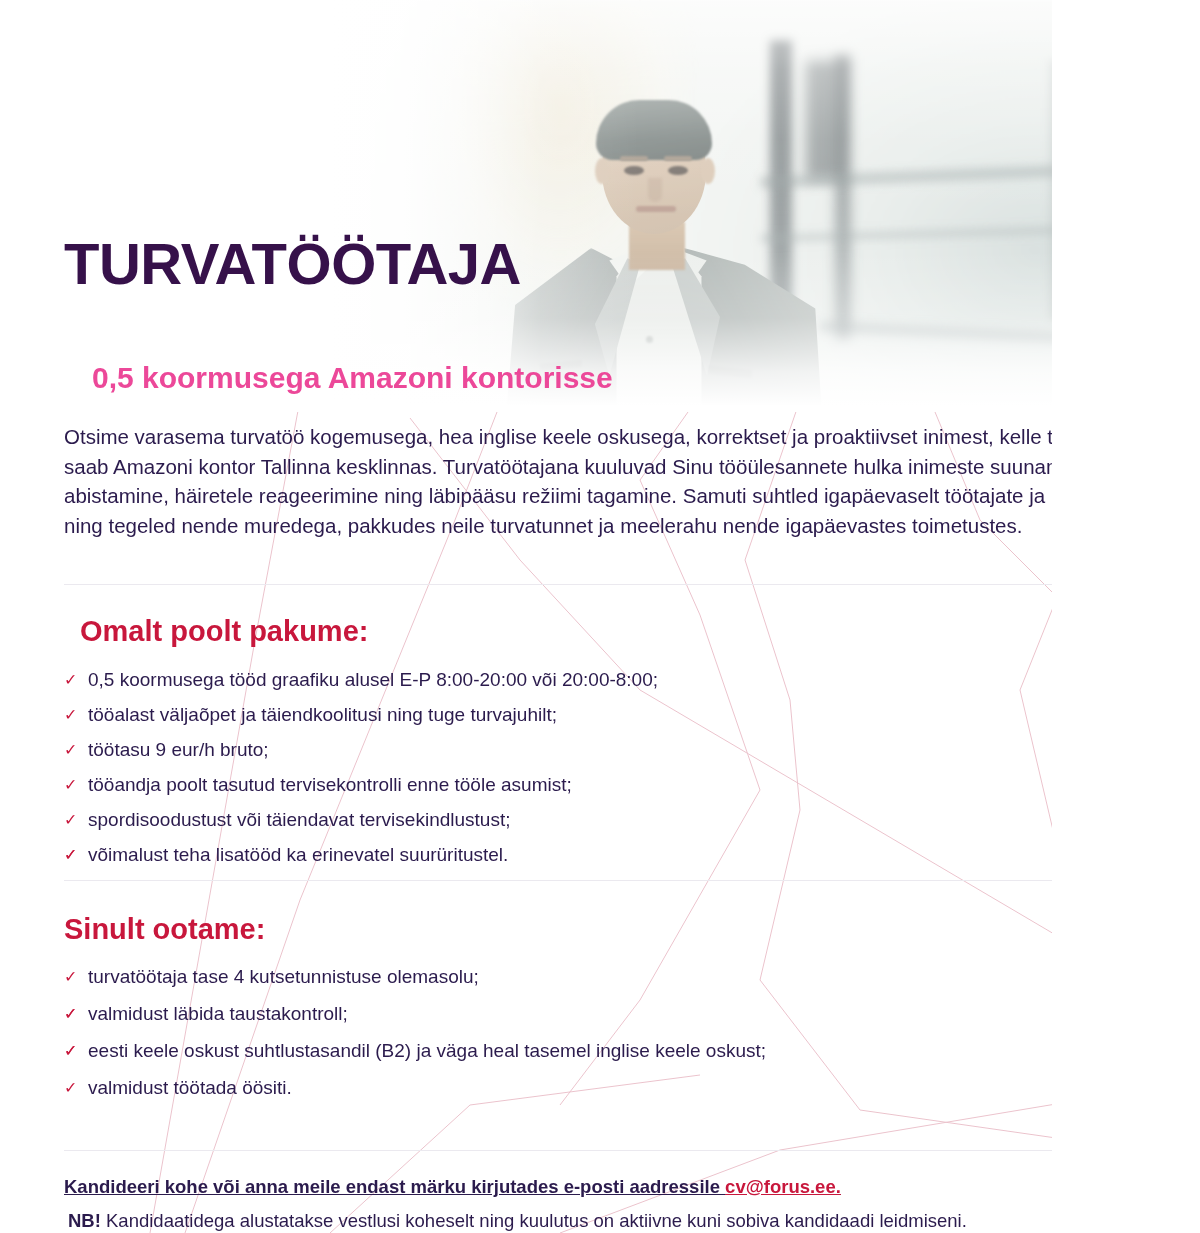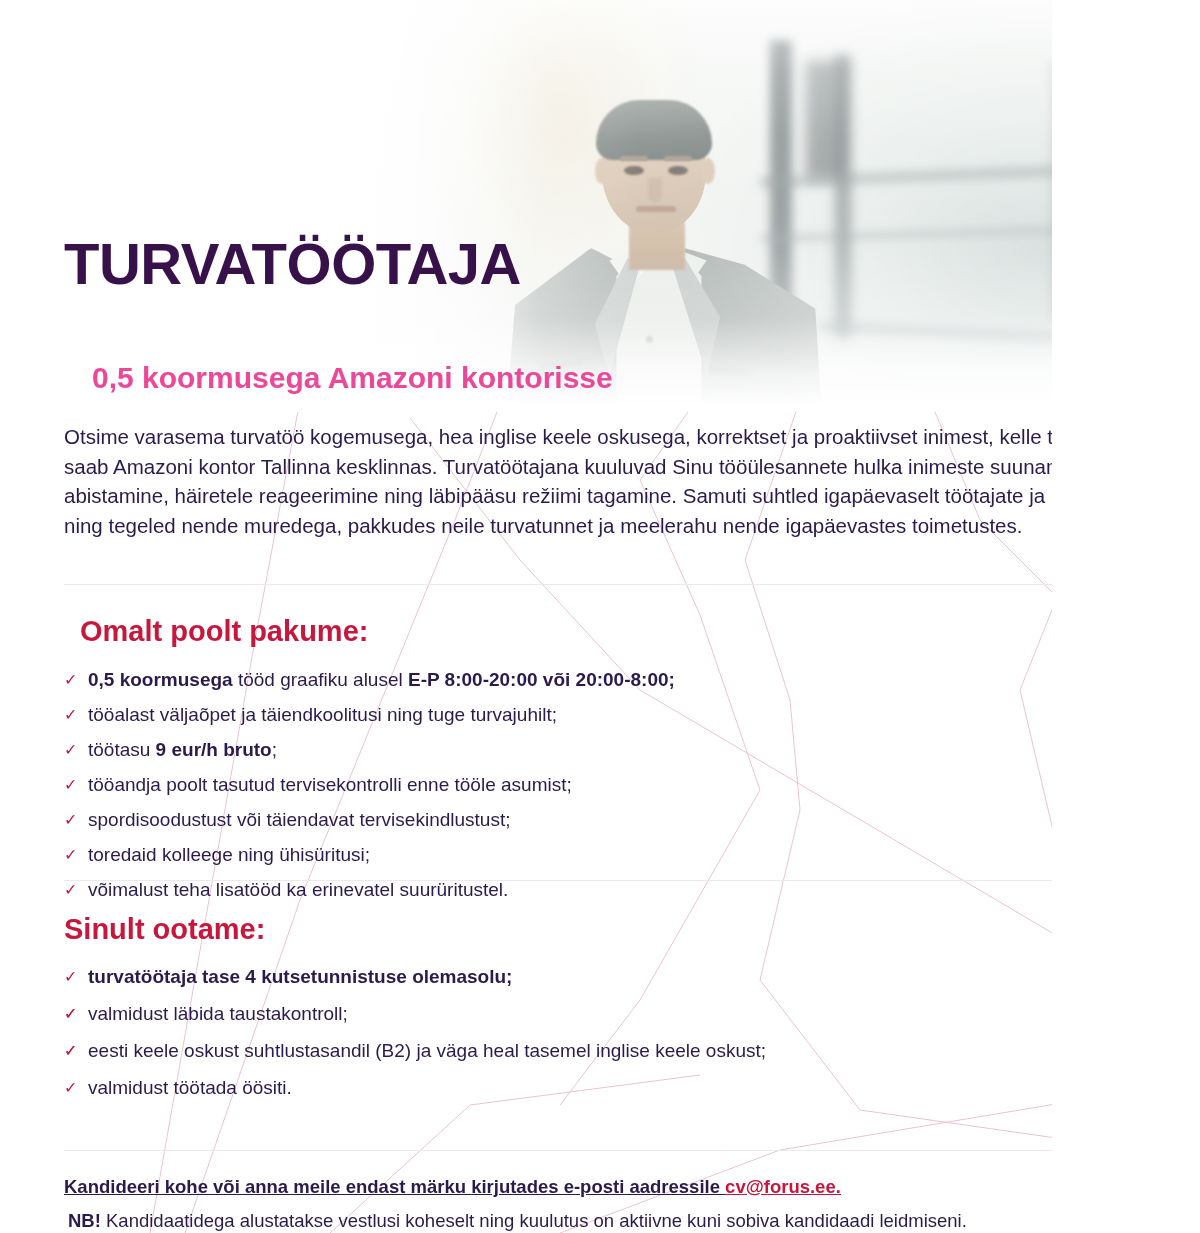--- a/index.html
+++ b/index.html
@@ -318,21 +318,21 @@
   .list.l2 li { margin-bottom: 13px; }
 
   .check {
     position: absolute;
     left: 0; top: 0;
     color: #c8173c;
     font-size: 16px;
     line-height: 24px;
     font-weight: 400;
   }
-  .b { font-weight: 700; }
+  .b { font-weight: 400; }
 
   .footer {
     position: absolute;
     left: 64px;
     width: 1094px;
   }
   .footer-line1 {
     position: absolute;
     top: 1175px;
     left: 0;
@@ -427,21 +427,21 @@
 
     <div class="divider d1"></div>
 
     <h3 class="section-head h1">Omalt poolt pakume:</h3>
     <ul class="list l1">
         <li><span class="check">✓</span><span class="b">0,5 koormusega</span><span> tööd graafiku alusel </span><span class="b">E-P 8:00-20:00 või 20:00-8:00;</span></li>
         <li><span class="check">✓</span><span>tööalast väljaõpet ja täiendkoolitusi ning tuge turvajuhilt;</span></li>
         <li><span class="check">✓</span><span>töötasu </span><span class="b">9 eur/h bruto</span><span>;</span></li>
         <li><span class="check">✓</span><span>tööandja poolt tasutud tervisekontrolli enne tööle asumist;</span></li>
         <li><span class="check">✓</span><span>spordisoodustust või täiendavat tervisekindlustust;</span></li>
-        <li><span class="check">✓</span><span>toredaid kolleege ning ühisüritusi;</span></li>
+        <li><span class="check">✓</span></li>
         <li><span class="check">✓</span><span>võimalust teha lisatööd ka erinevatel suurüritustel.</span></li>
       </ul>
 
     <div class="divider d2"></div>
 
     <h3 class="section-head h2">Sinult ootame:</h3>
     <ul class="list l2">
         <li><span class="check">✓</span><span class="b">turvatöötaja tase 4 kutsetunnistuse olemasolu;</span></li>
         <li><span class="check">✓</span></li>
         <li><span class="check">✓</span><span>valmidust läbida taustakontroll;</span></li>

